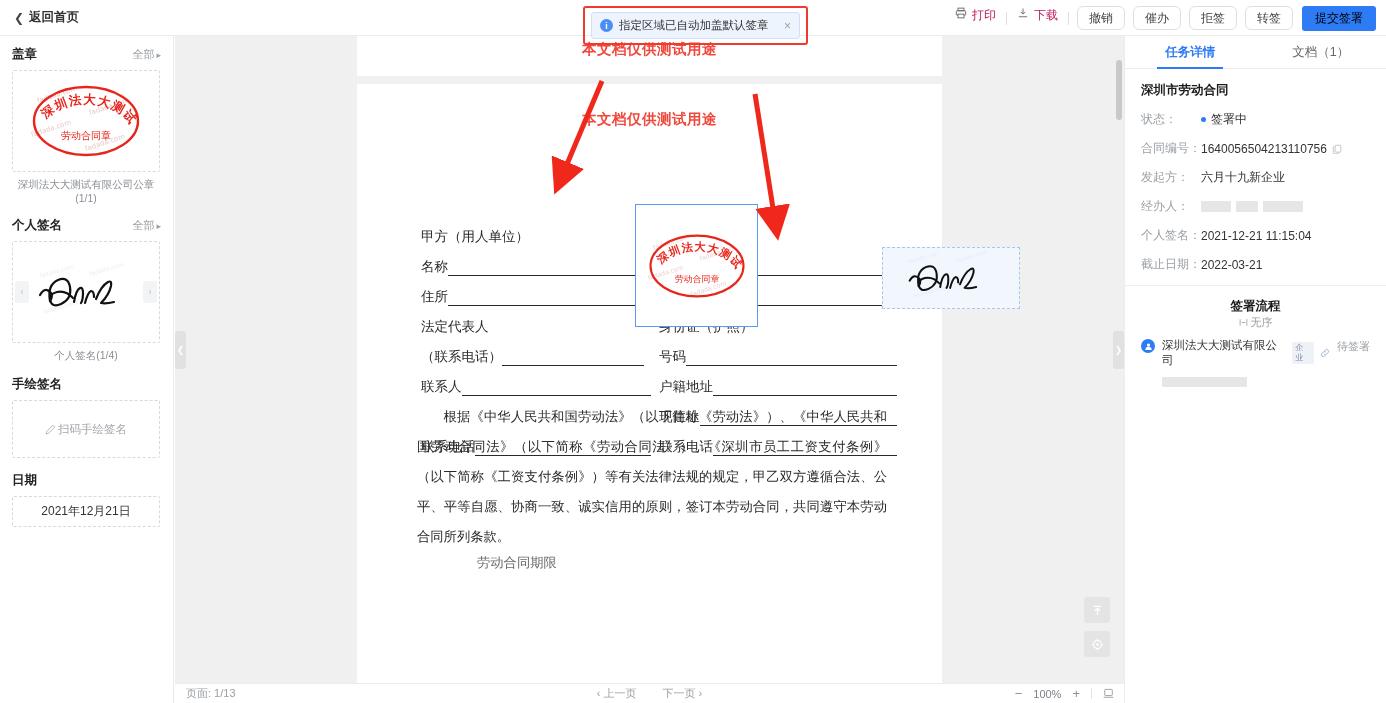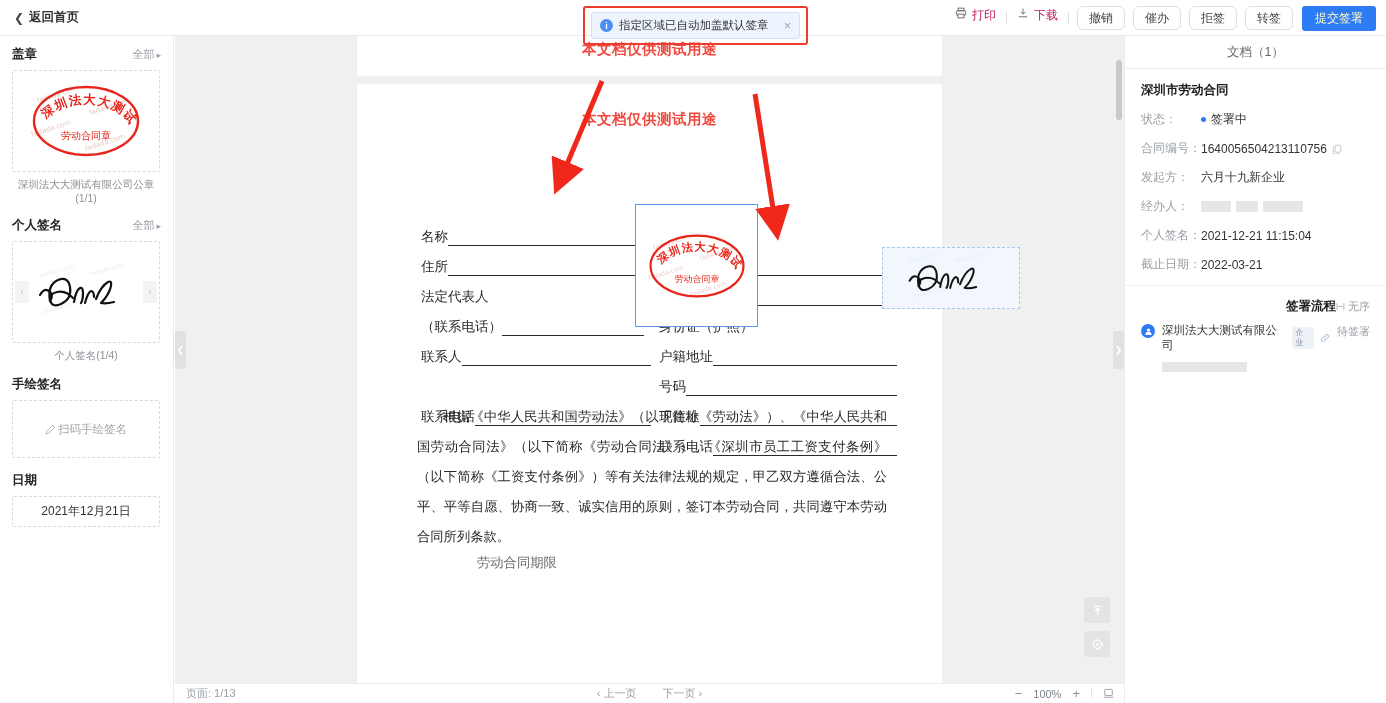--- a/index.html
+++ b/index.html
@@ -36,21 +36,21 @@
   .vdiv { width: 1px; height: 13px; background: #e0e0e0; }
   .obtn {
     height: 24px; min-width: 48px; padding: 0 11px;
     border: 1px solid #dcdfe6; border-radius: 6px; background: #fff;
     font-size: 12px; color: #444; cursor: pointer;
     display: flex; align-items: center; justify-content: center;
     margin-left: 8px;
   }
   .pbtn {
     height: 25px; padding: 0 13px; border-radius: 3px;
-    background: #2e7bf6; color: #fef9c3; font-size: 12px; border: none;
+    background: #2e7bf6; color: #000000; font-size: 12px; border: none;
     cursor: pointer; display: flex; align-items: center; justify-content: center;
     margin-left: 9px;
   }
   svg.ic { display: block; }
 
   
   .toast-wrap {
     position: absolute; top: 6px; left: 583px; width: 225px; height: 39px;
     border: 2px solid #ee3b2f; border-radius: 3px; z-index: 60;
     display: flex; align-items: center; justify-content: center;
@@ -234,20 +234,21 @@
   .k { color: #9aa0a6; flex: 0 0 60px; }
   .v { color: #333; display: flex; align-items: center; gap: 5px; }
   .status-dot { width: 5px; height: 5px; border-radius: 50%; background: #2e7bf6; display: inline-block; }
   .copy-ic { color: #b0b5ba; font-size: 10px; cursor: pointer; }
   .redact { display: inline-block; height: 11px; background: #e6e6e6; border-radius: 1px; }
 
   .rdivider { height: 1px; background: #efefef; margin: 5px 0 0 0; }
   .flow-head {
     display: flex; align-items: center; justify-content: flex-end;
     padding: 12px 16px 8px 16px;
+    flex-direction: column;
   }
   .flow-title { font-size: 12.5px; color: #1c1c1c; font-weight: 700; }
   .flow-order { font-size: 11px; color: #9aa0a6; display: flex; align-items: center; gap: 3px; }
   .flow-row { display: flex; align-items: flex-start; padding: 0 16px; gap: 7px; }
   .flow-avatar {
     width: 14px; height: 14px; border-radius: 50%; background: #2e7bf6;
     display: flex; align-items: center; justify-content: center; flex: 0 0 auto; margin-top: 1px;
   }
   .flow-main { flex: 1 1 auto; }
   .flow-name { font-size: 11.5px; color: #333; display: flex; align-items: center; gap: 6px; }
@@ -377,20 +378,23 @@
     </div>
 
     <div class="page page-b"></div>
 
     <div class="doc-inner">
       <div class="redline" style="padding-top:26px">本文档仅供测试用途</div>
 
       <div class="formgrid">
         <div class="col-a">
           <div class="frow">
+              <span class="lbl">甲方（用人单位）</span>
+            </div>
+          <div class="frow">
               <span class="lbl">名称</span>
               <span class="ul"></span>
             </div>
           <div class="frow">
               <span class="lbl">住所</span>
               <span class="ul"></span>
             </div>
           <div class="frow">
               <span class="lbl">法定代表人</span>
             </div>
@@ -419,25 +423,25 @@
               <span class="ul"></span>
             </div>
           <div class="frow">
               <span class="lbl">性别</span>
               <span class="ul"></span>
             </div>
           <div class="frow">
               <span class="lbl">身份证（护照）</span>
             </div>
           <div class="frow">
+              <span class="lbl">号码</span>
+              <span class="ul"></span>
+            </div>
+          <div class="frow">
               <span class="lbl">户籍地址</span>
-              <span class="ul"></span>
-            </div>
-          <div class="frow">
-              <span class="lbl">号码</span>
               <span class="ul"></span>
             </div>
           <div class="frow">
               <span class="lbl">现住址</span>
               <span class="ul"></span>
             </div>
           <div class="frow">
               <span class="lbl">联系电话</span>
               <span class="ul"></span>
             </div>
@@ -524,20 +528,21 @@
         <svg class="ic" width="11" height="11" viewBox="0 0 16 16" fill="none" stroke="#8c9196" stroke-width="1.2">
           <rect x="2.5" y="2" width="11" height="9" rx="1"></rect>
             <path d="M1 13.5h14"></path>
         </svg>
       </span>
     </span>
   </div>
 
   <div class="right">
     <div class="rtabs">
+      <div class="rtab active">任务详情</div>
       <div class="rtab">文档（1）</div>
     </div>
 
     <div class="rbody">
       <div class="doc-title">深圳市劳动合同</div>
 
       <div class="kv">
         <span class="k">状态：</span>
         <span class="v">
           <span class="status-dot"></span>

